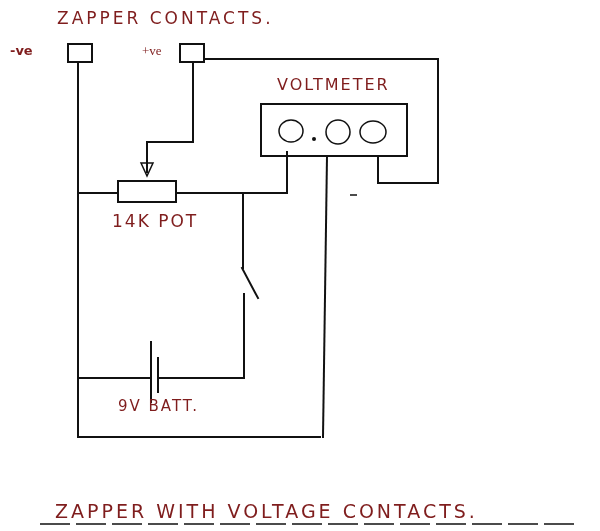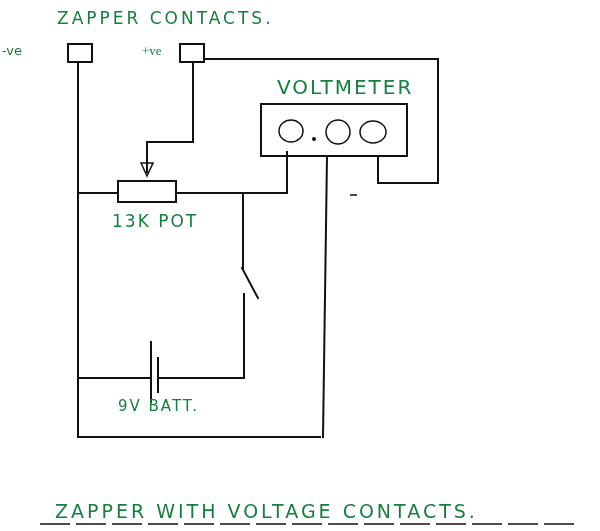--- a/index.html
+++ b/index.html
@@ -1,20 +1,20 @@
 <!DOCTYPE html>
 <html><head>
   <meta charset="utf-8">
   <style>
     html, body { margin: 0; padding: 0; background: #ffffff; }
     body { width: 600px; height: 531px; position: relative; overflow: hidden; }
     svg { position: absolute; left: 0; top: 0; }
     .wire { stroke: #111; stroke-width: 2; fill: none; stroke-linecap: square; }
     .thin { stroke: #111; stroke-width: 1.5; fill: none; }
-    .lbl { position: absolute; font-family: "DejaVu Sans", sans-serif; color: #15803d; white-space: nowrap; }
+    .lbl { position: absolute; font-family: "DejaVu Sans", sans-serif; color: #7f1d1d; white-space: nowrap; }
   </style>
 </head>
 <body>
 
 <svg width="600" height="531" viewBox="0 0 600 531">
 
   <rect class="wire" x="68" y="44" width="24" height="18"></rect>
   <rect class="wire" x="180" y="44" width="24" height="18"></rect>
 
   <path class="wire" d="M78 62 L78 437 L320 437"></path>
@@ -47,18 +47,18 @@
 
   <ellipse class="thin" cx="291" cy="131" rx="12" ry="11"></ellipse>
   <circle cx="314" cy="139" r="2" fill="#111"></circle>
   <ellipse class="thin" cx="338" cy="132" rx="12" ry="12"></ellipse>
   <ellipse class="thin" cx="373" cy="132" rx="13" ry="11"></ellipse>
 
   <path class="thin" d="M40 524 L578 524" stroke-dasharray="30 6"></path>
 </svg>
 
 <div class="lbl" style="left:57px; top:8px; font-size:17px; letter-spacing:3px;">ZAPPER CONTACTS.</div>
-<div class="lbl" style="left:2px; top:43px; font-size:13px;">-ve</div>
+<div class="lbl" style="left:10px; top:43px; font-size:13px;font-weight:bold;">-ve</div>
 <div class="lbl" style="left:142px; top:43px; font-size:13px;font-family:Liberation Serif, serif;">+ve</div>
-<div class="lbl" style="left:277px; top:75px; font-size:20px; letter-spacing:2px;">VOLTMETER</div>
-<div class="lbl" style="left:112px; top:211px; font-size:17px; letter-spacing:2px;">13K POT</div>
+<div class="lbl" style="left:277px; top:75px; font-size:16px; letter-spacing:2px;">VOLTMETER</div>
+<div class="lbl" style="left:112px; top:211px; font-size:17px; letter-spacing:2px;">14K POT</div>
 <div class="lbl" style="left:118px; top:397px; font-size:15px; letter-spacing:2px;">9V BATT.</div>
 <div class="lbl" style="left:55px; top:500px; font-size:19px; letter-spacing:3px;">ZAPPER WITH VOLTAGE CONTACTS.</div>
 
 </body></html>

